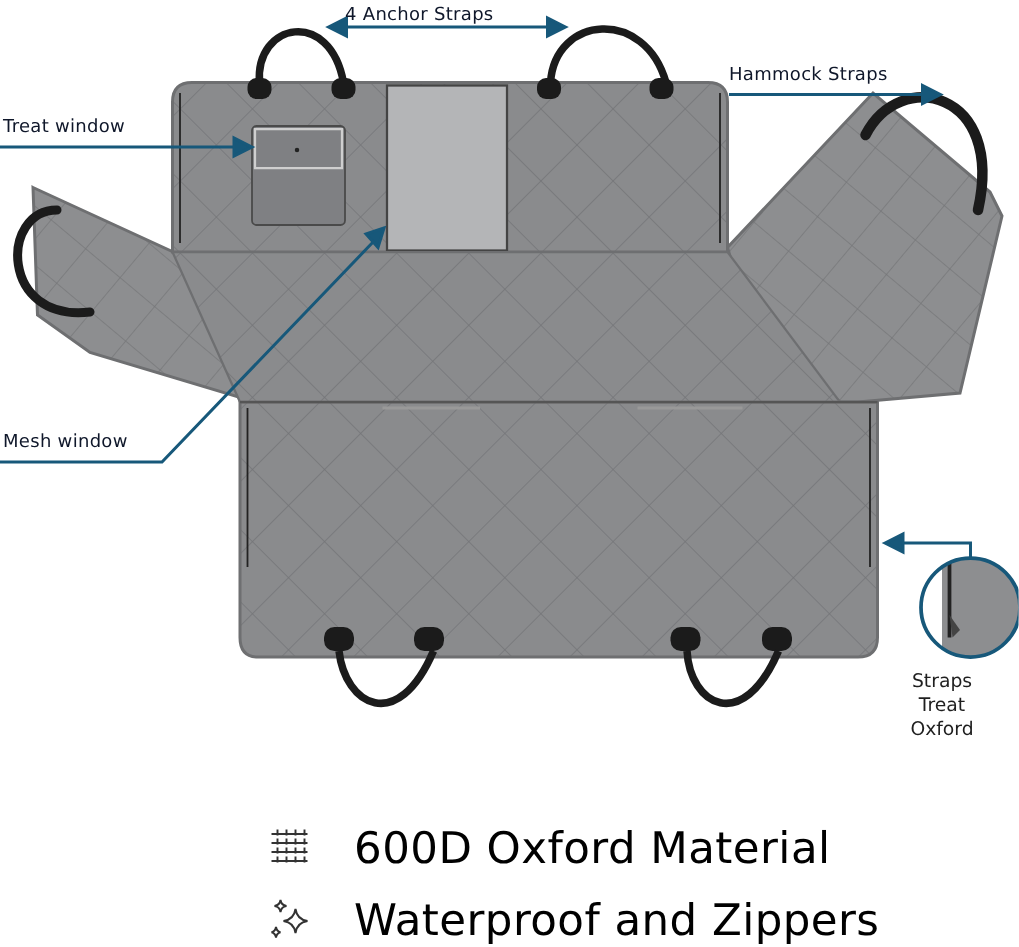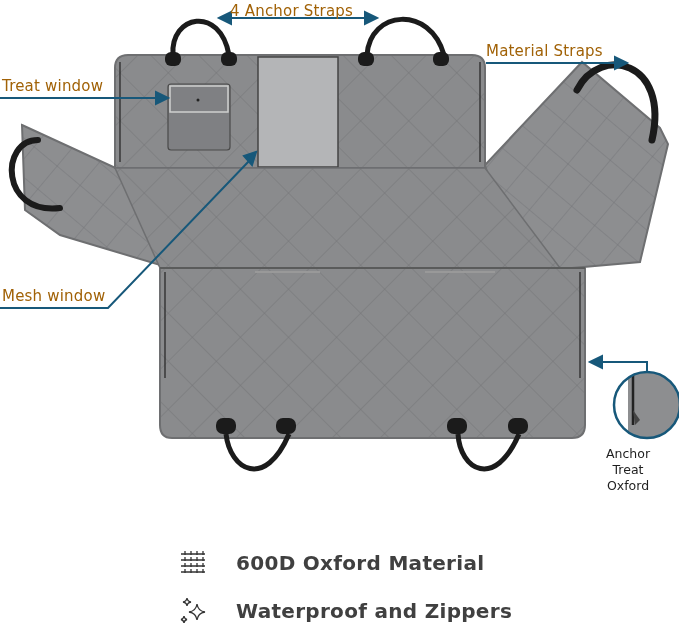--- a/index.html
+++ b/index.html
@@ -1,21 +1,21 @@
 <!DOCTYPE html>
 <html><head>
 <meta charset="utf-8">
 <style>
   html, body { margin: 0; padding: 0; background: #ffffff; }
   body { width: 679px; height: 631px; position: relative; overflow: hidden; font-family: "DejaVu Sans", "Liberation Sans", sans-serif; }
   .canvas { position: absolute; left: 0; top: 0; width: 679px; height: 631px; }
-  .label { position: absolute; color: #a16207; font-size: 15px; letter-spacing: 0.2px; white-space: nowrap; }
+  .label { position: absolute; color: #0f172a; font-size: 12px; letter-spacing: 0.2px; white-space: nowrap; }
   .feature { position: absolute; left: 178px; display: flex; align-items: center; }
   .feature .ficon { width: 30px; height: 30px; margin-right: 28px; }
-  .feature .ftext { color: #404040; font-weight: bold; font-size: 20px; font-family: "DejaVu Sans", sans-serif; letter-spacing: 0.3px; white-space: nowrap; }
+  .feature .ftext { color: #000000; font-weight: normal; font-size: 29px; font-family: "DejaVu Sans", sans-serif; letter-spacing: 0.3px; white-space: nowrap; }
   .zip-label { position: absolute; left: 588px; top: 446px; width: 80px; text-align: center; font-size: 12.5px; line-height: 16px; color: #1f1f1f; }
 </style>
 </head>
 <body>
 
 <svg class="canvas" viewBox="0 0 679 631" xmlns="http://www.w3.org/2000/svg">
   <defs>
     <pattern id="quilt" width="34" height="34" patternUnits="userSpaceOnUse" patternTransform="rotate(45)">
       <rect width="34" height="34" fill="#8a8b8d"></rect>
       <path d="M0 0 H34 M0 0 V34" stroke="#747578" stroke-width="1"></path>
@@ -100,26 +100,26 @@
     <g clip-path="url(#zipclip)">
       <rect x="628" y="372" width="60" height="66" fill="#8d8e90"></rect>
       <line x1="633" y1="372" x2="633" y2="425" stroke="#222" stroke-width="2.5"></line>
       <path d="M633 410 L640 420 L635 425 Z" fill="#444"></path>
     </g>
     <circle cx="647" cy="405" r="33" fill="none" stroke="#17587a" stroke-width="2.5"></circle>
   </g>
 </svg>
 
 <div class="label" style="left:230px; top:2px;">4 Anchor Straps</div>
-<div class="label" style="left:486px; top:42px;">Material Straps</div>
+<div class="label" style="left:486px; top:42px;">Hammock Straps</div>
 <div class="label" style="left:2px; top:77px;">Treat window</div>
 <div class="label" style="left:2px; top:287px;">Mesh window</div>
 
 <div class="zip-label">
-  <div>Anchor</div>
+  <div>Straps</div>
   <div>Treat</div>
   <div>Oxford</div>
 </div>
 
 <div class="feature" style="top:548px;">
   <svg class="ficon" viewBox="0 0 30 30">
     <g fill="none" stroke="#333" stroke-width="1.3">
       <path d="M3 6 H27 M3 12 H27 M3 18 H27 M3 24 H27"></path>
       <path d="M7 3 V27 M13 3 V27 M19 3 V27 M25 3 V27" stroke-dasharray="4 2"></path>
     </g>

